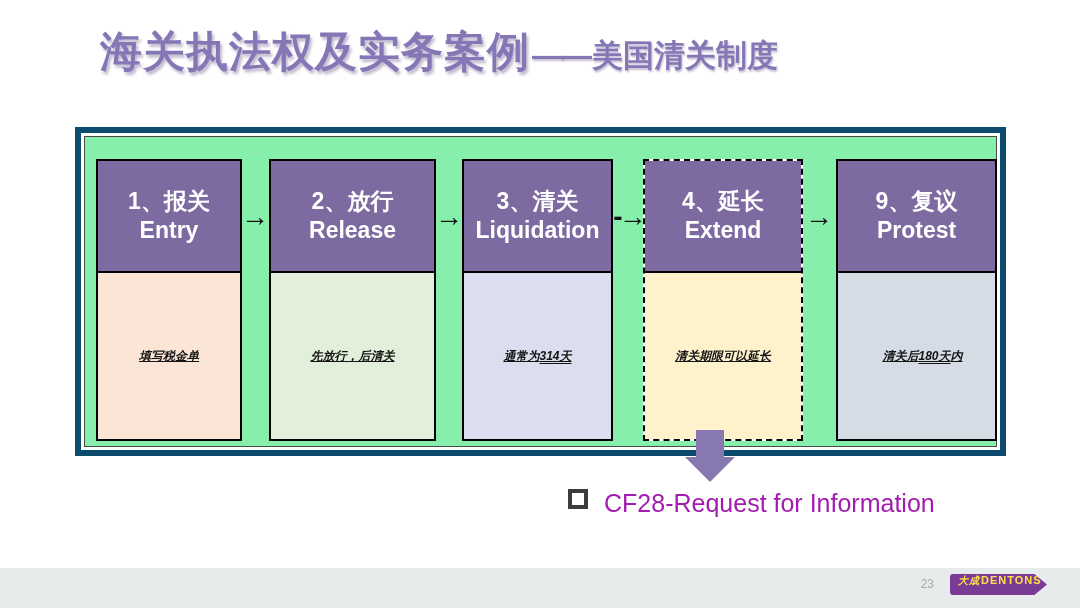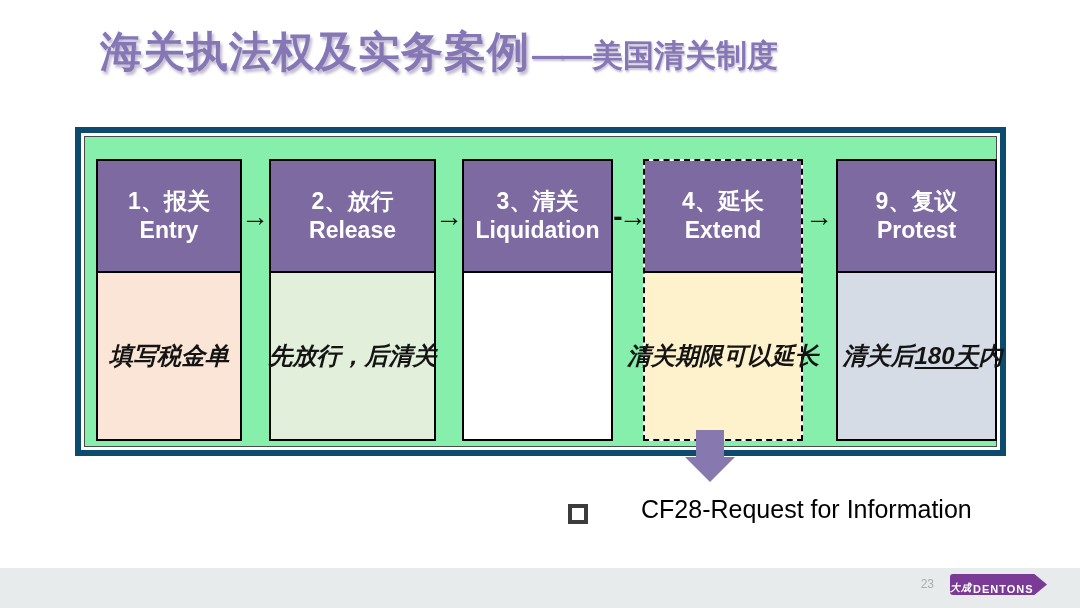--- a/index.html
+++ b/index.html
@@ -28,43 +28,43 @@
   .s3{left:381px;width:151px;}
   .s4{left:562px;width:160px;}
   .s5{left:755px;width:161px;}
 
   .step-header{height:112px;flex:0 0 auto;border-bottom:2px solid #000;box-sizing:border-box;
                color:#fff;font-weight:bold;display:flex;flex-direction:column;
                align-items:center;justify-content:center;gap:6px;}
   .step-header .cn{font-size:23px;line-height:1;white-space:nowrap;}
   .step-header .en{font-size:23px;line-height:1;white-space:nowrap;}
   .step-body{flex:1;display:flex;align-items:center;justify-content:center;
-             font-style:italic;font-weight:600;font-size:24px;color:#141414;white-space:nowrap;}
+             font-style:italic;font-weight:600;font-size:12px;color:#141414;white-space:nowrap;text-decoration:underline;}
   .step-body u{text-underline-offset:3px;}
 
   .flow-arrow{position:absolute;top:70px;transform:translateX(-50%);
               font-size:28px;font-weight:bold;color:#111;line-height:1;}
   .a1{left:174px;}
   .a2{left:368px;}
   .a3{left:547px;letter-spacing:-4px;}
   .a4{left:738px;}
 
   .down-arrow{position:absolute;left:685px;top:430px;z-index:5;}
 
   
   .callout{position:absolute;left:568px;top:489px;}
-  .callout-item{display:flex;align-items:flex-end;height:35px;color:#000000;font-size:25px;gap:37px;}
+  .callout-item{display:flex;align-items:flex-start;height:35px;color:#a21caf;font-size:25px;}
   .bullet-square{display:inline-block;width:12px;height:12px;border:4px solid #3c3c3c;
                  margin-right:16px;flex:0 0 auto;}
 
   
   .footer{position:absolute;left:0;bottom:0;width:1080px;height:40px;background:#e8ebeb;}
   .page-num{position:absolute;right:146px;top:9px;font-size:12px;color:#a9adad;}
-  .logo{position:absolute;left:950px;top:6px;width:97px;height:21px;color:#ffffff;
-        display:flex;align-items:flex-end;padding-left:0;box-sizing:border-box;
+  .logo{position:absolute;left:950px;top:6px;width:97px;height:21px;color:#fde047;
+        display:flex;align-items:flex-start;padding-left:8px;box-sizing:border-box;
         border-radius:3px 0 0 3px;
         clip-path:polygon(0 0,87% 0,100% 50%,87% 100%,0 100%);}
   .logo .cn{font-size:10px;font-weight:bold;font-style:italic;letter-spacing:1px;}
   .logo .en{font-size:11px;font-weight:bold;letter-spacing:1px;margin-left:1px;}
 </style>
 </head>
 <body>
 
 <div class="slide">
 
@@ -97,20 +97,23 @@
         <span><span>先放行，后清关</span><u></u><span></span></span>
       </div>
     </div>
 
     <div class="flow-arrow a2">→</div>
 
     <div class="step s3">
       <div class="step-header" style="background: rgb(125, 106, 160);">
         <span class="cn">3、清关</span>
         <span class="en">Liquidation</span>
+      </div>
+      <div class="step-body" style="background: rgb(218, 222, 238);">
+        <span><span>通常为</span><u>314天</u><span></span></span>
       </div>
     </div>
 
     <div class="flow-arrow a3">-→</div>
 
     <div class="step s4 dashed">
       <div class="step-header" style="background: rgb(125, 106, 160);">
         <span class="cn">4、延长</span>
         <span class="en">Extend</span>
       </div>

